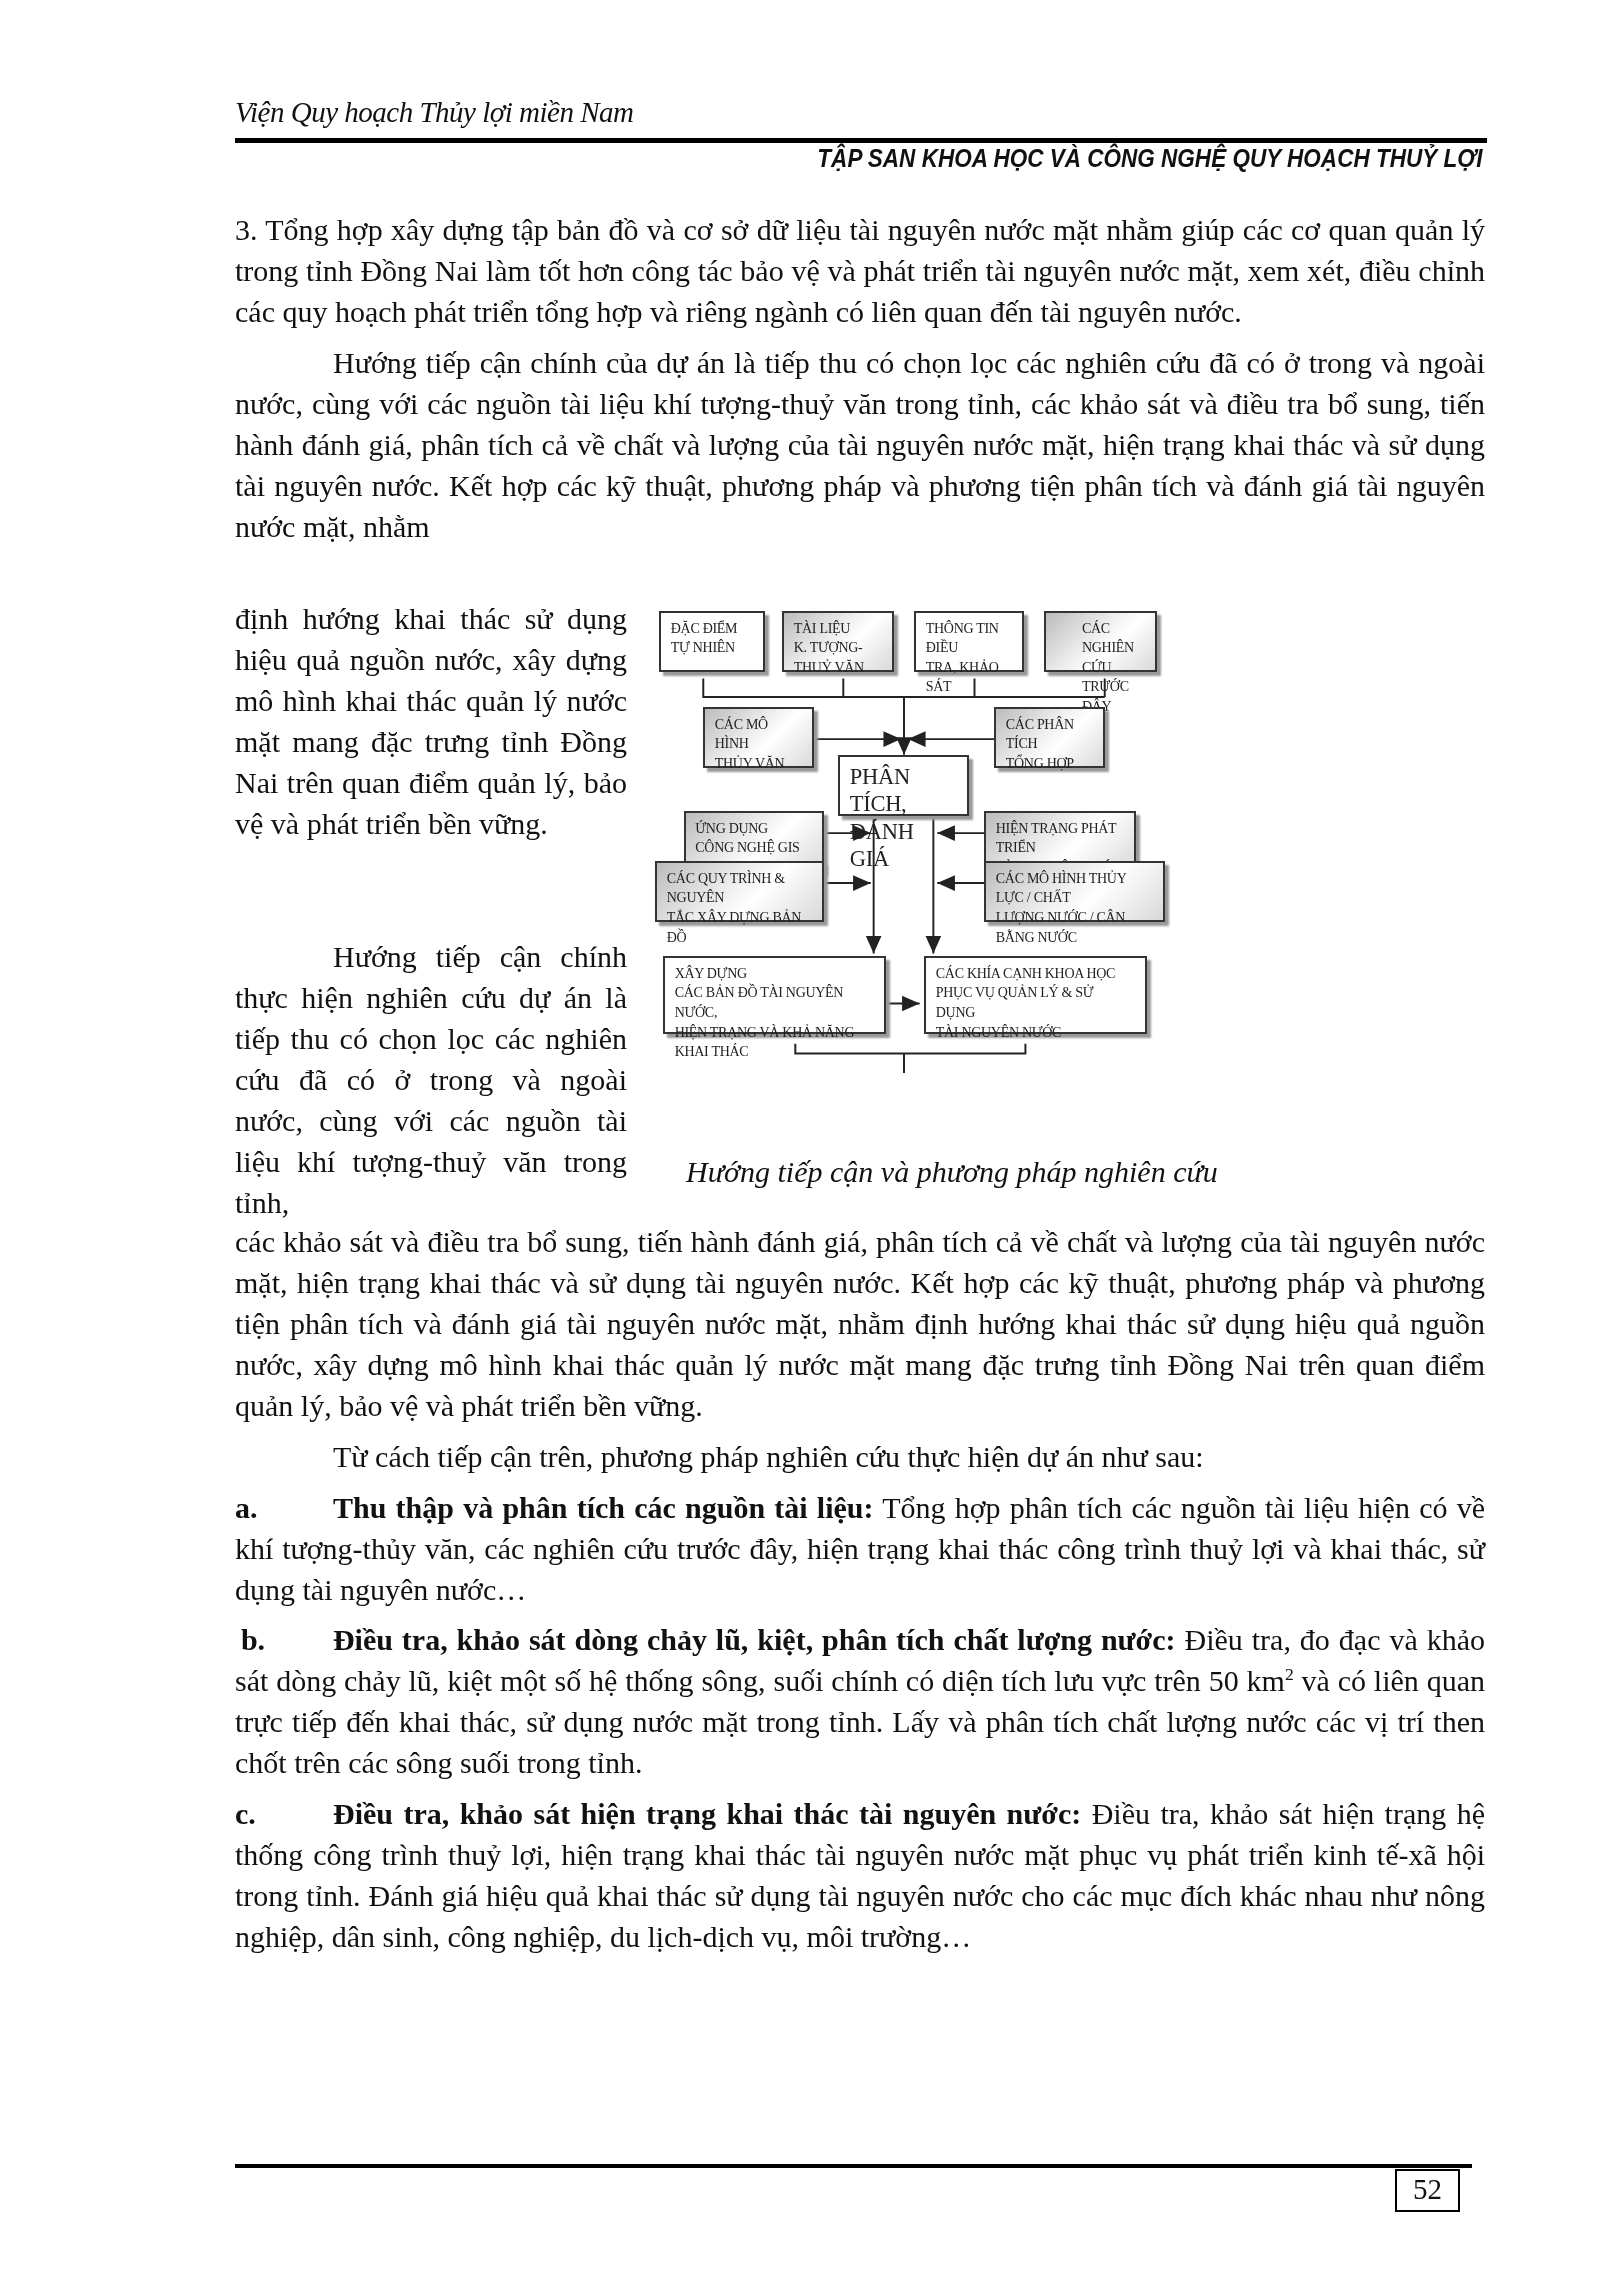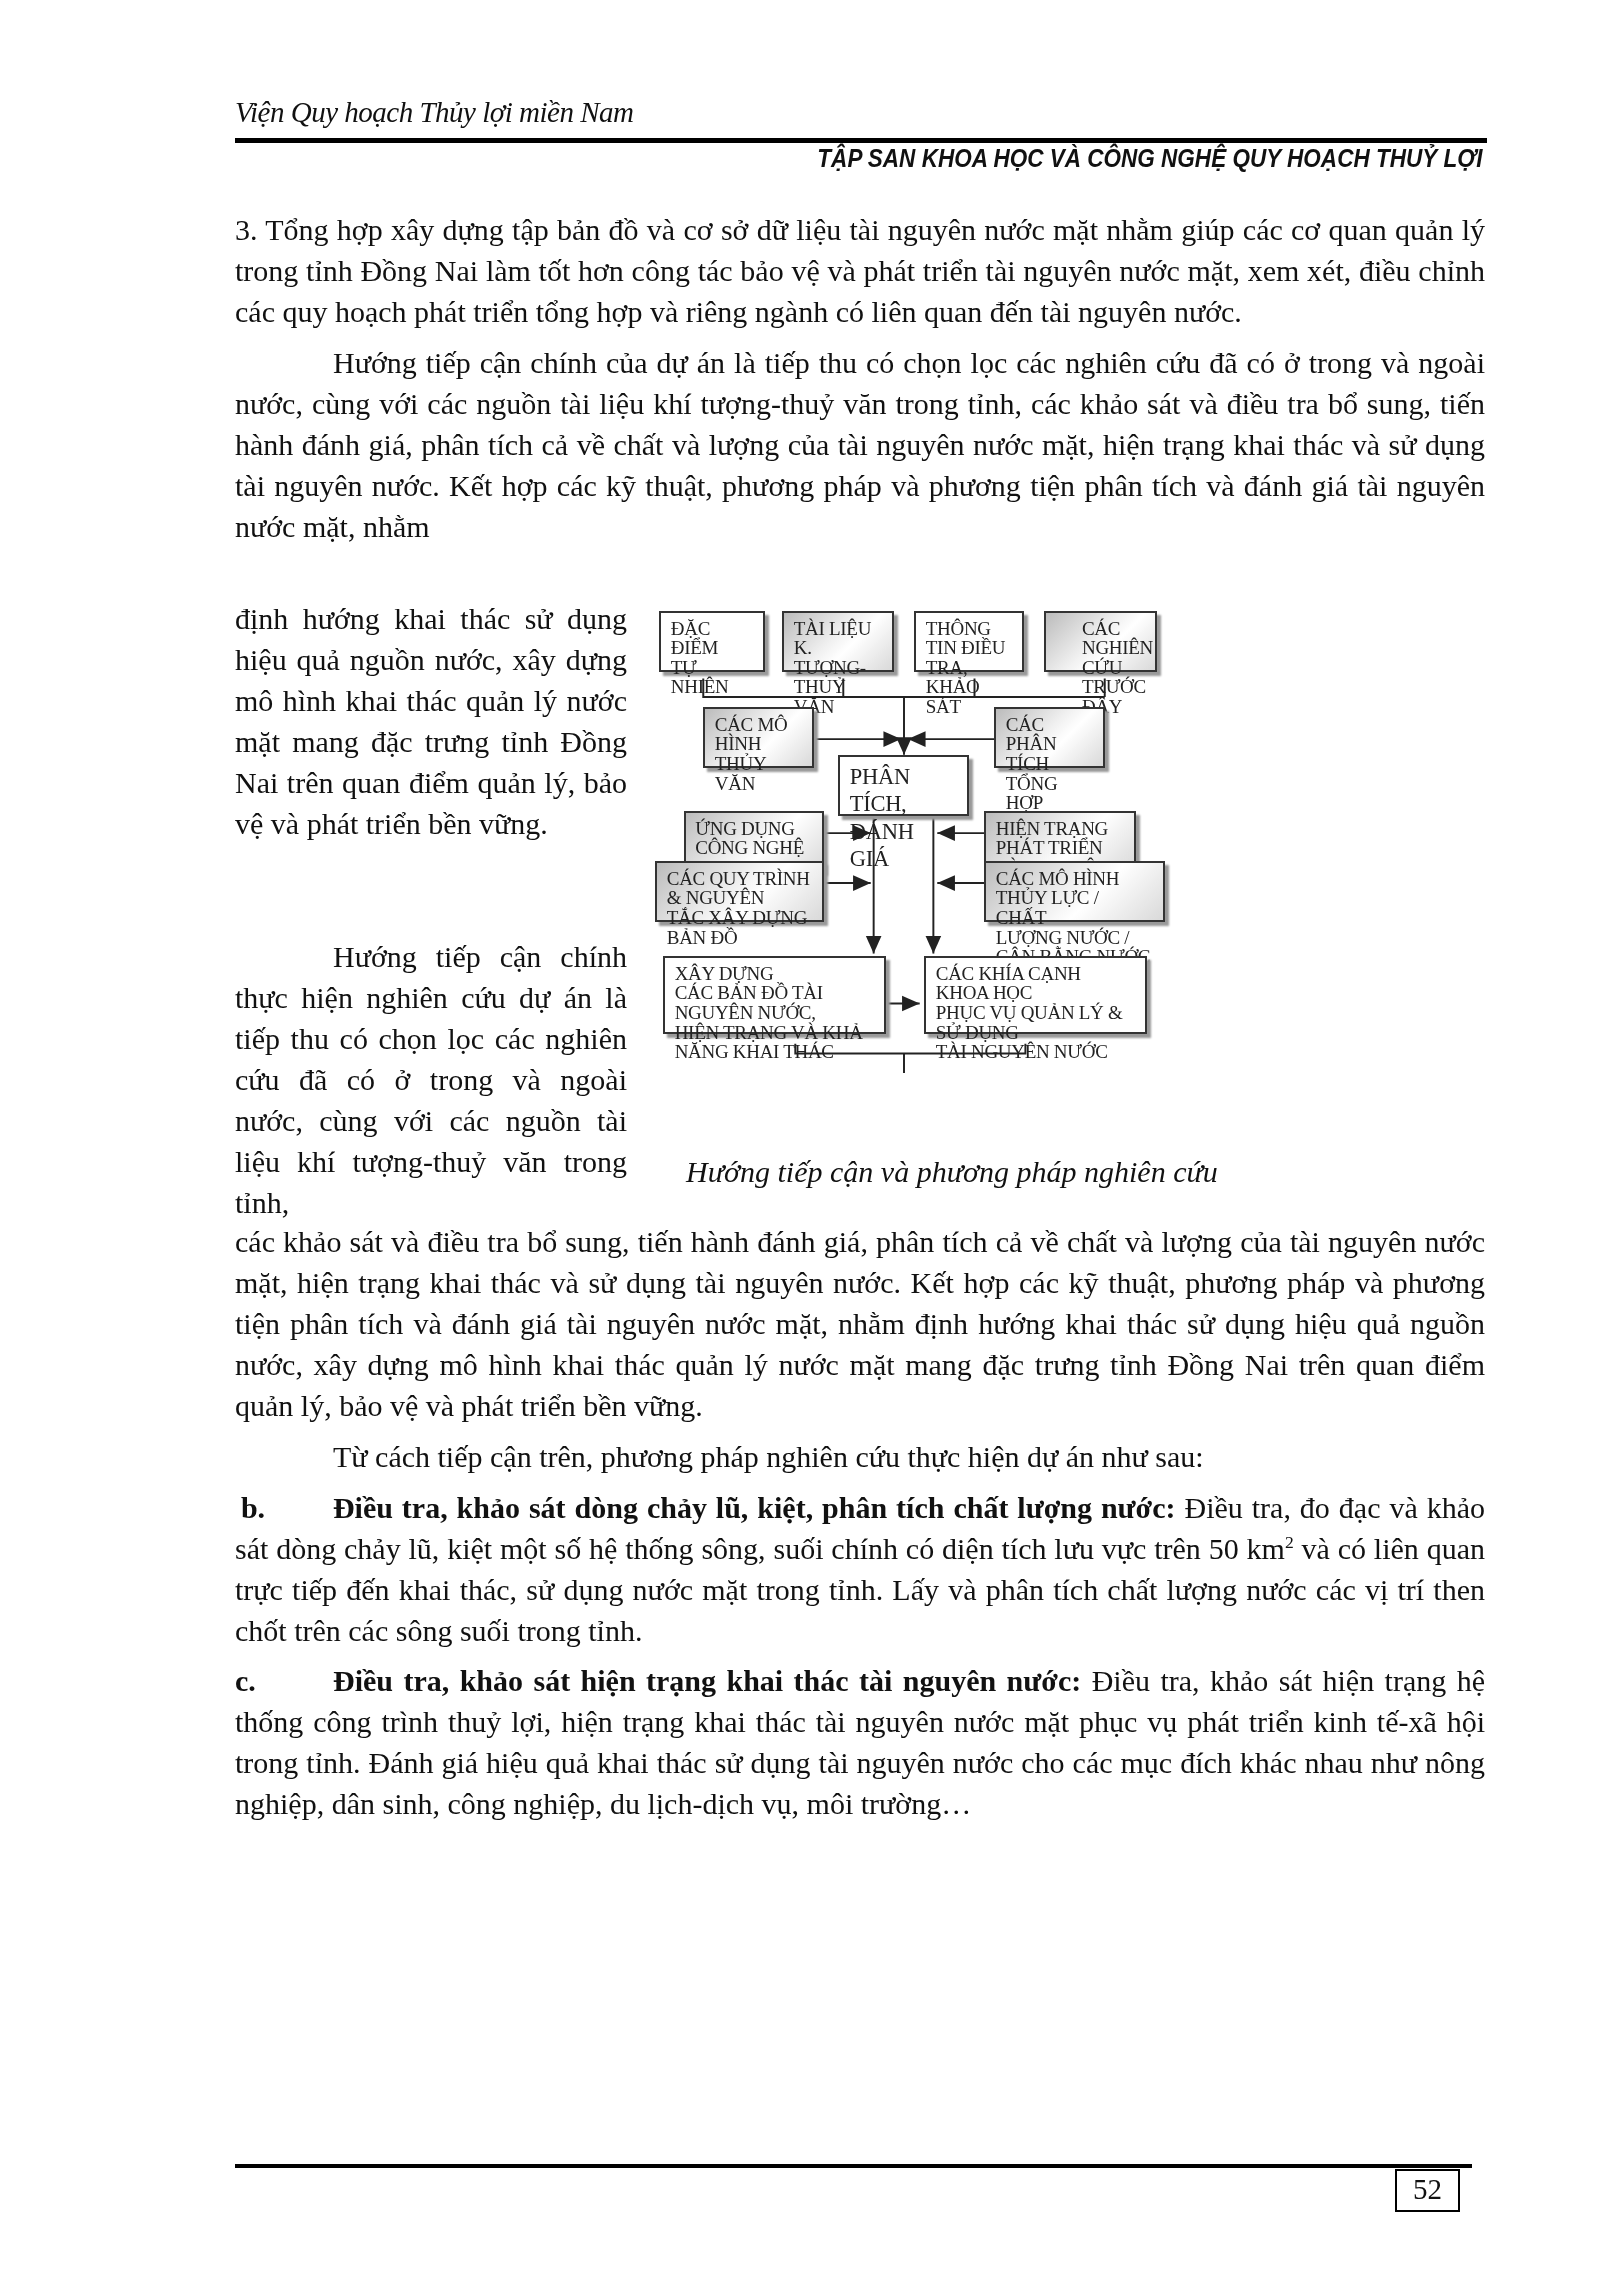--- a/index.html
+++ b/index.html
@@ -14,21 +14,21 @@
   .indent { text-indent:98px; }
   .wrap-text { position:absolute; left:235px; width:392px; font-size:30px; line-height:41px; text-align:justify; }
   .list-item { margin:0; }
   .list-item .lbl { display:inline-block; width:98px; font-weight:bold; }
   .list-item b { font-weight:bold; }
   sup { font-size:17.6px; line-height:0; }
 
   
   .diagram { position:absolute; left:657px; top:603px; width:823px; height:470px; }
   .node { position:absolute; border:2px solid #333; box-shadow:3.9px 3.9px 2px #999; box-sizing:border-box;
-          font-size:19px; line-height:19.6px; padding:5.9px 9.8px; color:#222; letter-spacing:-0.3px;
+          font-size:14px; line-height:19.6px; padding:5.9px 9.8px; color:#222; letter-spacing:-0.3px;
           text-transform:uppercase; }
   .grey { background:linear-gradient(135deg,#bbb 0%, #f0f0f0 45%, #fff 60%, #d9d9d9 100%); }
   .white { background:#fff; }
   .center-node { font-size:22.5px; line-height:27.4px; }
   .diagram svg { position:absolute; left:0; top:0; }
   .caption { position:absolute; left:686px; top:1155px; font-style:italic; font-size:30px; }
 
   .footer-rule { position:absolute; left:235px; top:2164px; width:1237px; height:3.9px; background:#000; }
   .page-num { position:absolute; left:1395px; top:2169px; width:65px; height:43px; border:2.9px solid #000;
               box-sizing:border-box; font-size:29px; text-align:center; line-height:37px; }
@@ -132,20 +132,23 @@
   </div>
 
 </div>
 
 <div class="caption">Hướng tiếp cận và phương pháp nghiên cứu</div>
 
 <div class="body-text" style="top:1221px;">
   <p class="p">các khảo sát và điều tra bổ sung, tiến hành đánh giá, phân tích cả về chất và lượng của tài nguyên nước mặt, hiện trạng khai thác và sử dụng tài nguyên nước. Kết hợp các kỹ thuật, phương pháp và phương tiện phân tích và đánh giá tài nguyên nước mặt, nhằm định hướng khai thác sử dụng hiệu quả nguồn nước, xây dựng mô hình khai thác quản lý nước mặt mang đặc trưng tỉnh Đồng Nai trên quan điểm quản lý, bảo vệ và phát triển bền vững.</p>
   <p class="p indent" style="margin-top:9.8px;">Từ cách tiếp cận trên, phương pháp nghiên cứu thực hiện dự án như sau:</p>
   <p class="list-item" style="margin-top:9.8px;">
+    <span class="lbl">a.</span><b>Thu thập và phân tích các nguồn tài liệu:</b><span> Tổng hợp phân tích các nguồn tài liệu hiện có về khí tượng-thủy văn, các nghiên cứu trước đây, hiện trạng khai thác công trình thuỷ lợi và khai thác, sử dụng tài nguyên nước…</span>
+  </p>
+  <p class="list-item" style="margin-top:9.8px;">
     <span class="lbl" style="padding-left:5.9px;width:92px;">b.</span><b>Điều tra, khảo sát dòng chảy lũ, kiệt, phân tích chất lượng nước:</b><span> Điều tra, đo đạc và khảo sát dòng chảy lũ, kiệt một số hệ thống sông, suối chính có diện tích lưu vực trên 50 km</span><sup>2</sup><span> và có liên quan trực tiếp đến khai thác, sử dụng nước mặt trong tỉnh. Lấy và phân tích chất lượng nước các vị trí then chốt trên các sông suối trong tỉnh.</span>
   </p>
   <p class="list-item" style="margin-top:9.8px;">
     <span class="lbl">c.</span><b>Điều tra, khảo sát hiện trạng khai thác tài nguyên nước:</b><span> Điều tra, khảo sát hiện trạng hệ thống công trình thuỷ lợi, hiện trạng khai thác tài nguyên nước mặt phục vụ phát triển kinh tế-xã hội trong tỉnh. Đánh giá hiệu quả khai thác sử dụng tài nguyên nước cho các mục đích khác nhau như nông nghiệp, dân sinh, công nghiệp, du lịch-dịch vụ, môi trường…</span>
   </p>
 </div>
 
 <div class="footer-rule"></div>
 <div class="page-num">52</div>
 

